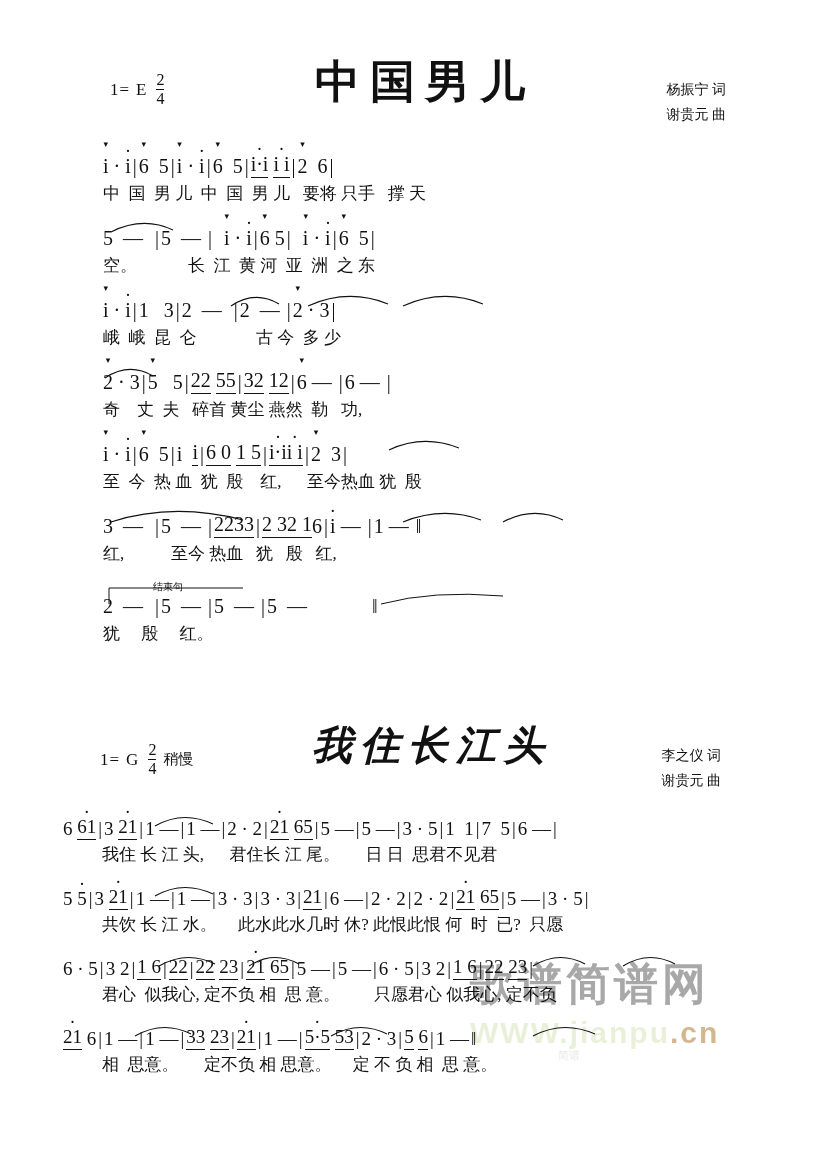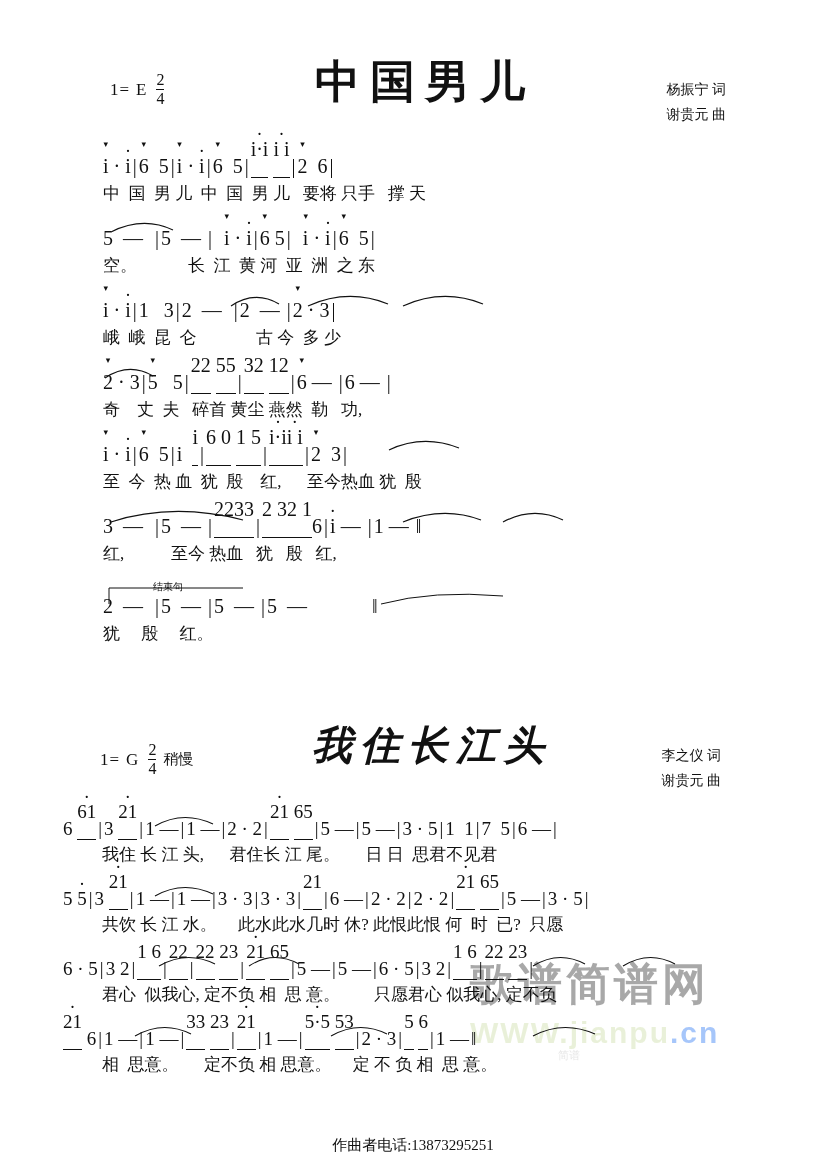--- a/index.html
+++ b/index.html
@@ -98,21 +98,21 @@
   .tok { position: relative; display: inline-block; }
   .dotabove::before {
     content: "·";
     position: absolute;
     top: -13px;
     left: 50%;
     transform: translateX(-50%);
     font-size: 18px;
     line-height: 1;
   }
-  .under1 { border-bottom: 1.4px solid #111; padding-bottom: 16px; }
+  .under1 { border-bottom: 1.4px solid #111; padding-bottom: 1px; }
   .vmark::before {
     content: "▾";
     position: absolute;
     top: -15px;
     left: 50%;
     transform: translateX(-50%);
     font-size: 9px;
     line-height: 1;
   }
   .bar { display: inline-block; padding: 0 2px; }
@@ -136,21 +136,21 @@
     letter-spacing: 4px;
   }
   .wm-sub {
     font-family: "Liberation Sans", sans-serif;
     font-weight: bold;
     font-size: 30px;
     color: #cfe0ad;
     letter-spacing: 2px;
     margin-top: 2px;
   }
-  .wm-cn { color: #3b82f6; }
+  .wm-cn { color: #a16207; }
 
   
   .song2-header { position: relative; height: 80px; }
   .song2-title {
     position: absolute;
     left: 0; width: 100%;
     text-align: center;
     font-family: "DejaVu Serif", serif;
     font-weight: bold;
     font-size: 40px;
@@ -425,14 +425,13 @@
         <span class="tok">1 —</span><span class="bar">|</span>
         <span class="tok under1 dotabove">5·5</span><span> </span><span class="tok under1">53</span><span class="bar">|</span>
         <span class="tok">2 · 3</span><span class="bar">|</span>
         <span class="tok under1">5</span><span> </span><span class="tok under1">6</span><span class="bar">|</span>
         <span class="tok">1 —</span><span class="bar endbar">‖</span>
       </div>
       <div class="s2lyr">相  思意。      定不负 相 思意。     定 不 负 相  思 意。</div>
     </div>
   </div>
 
-  <div class="footer">作曲者电话:13873295251</div>
 </div>
 
 </body></html>

